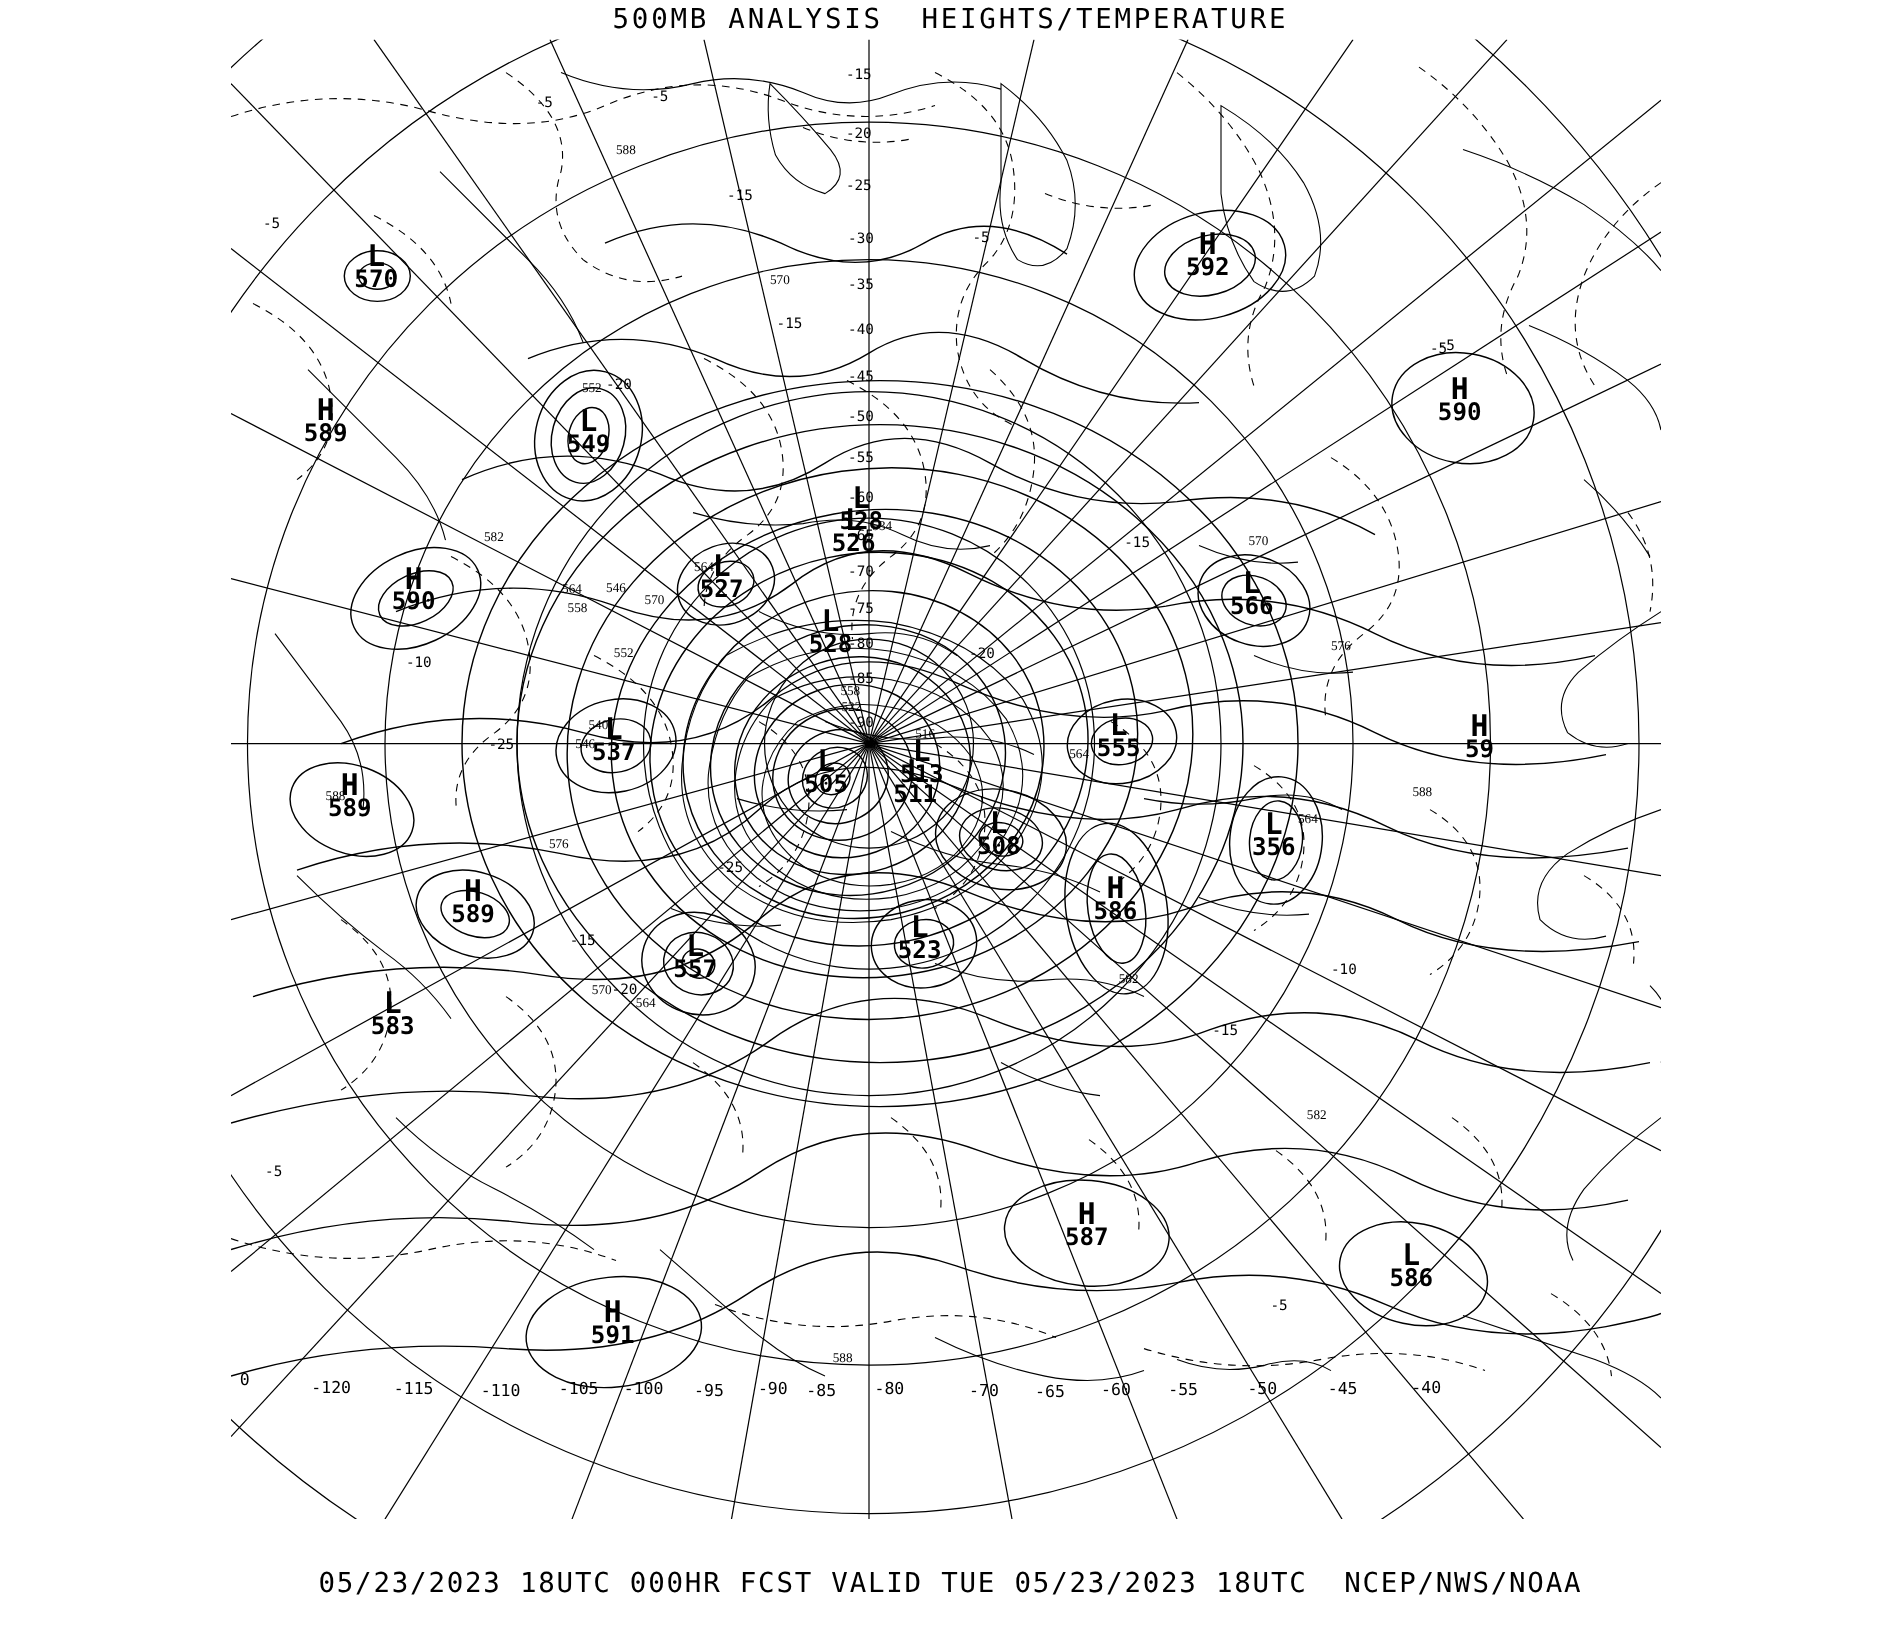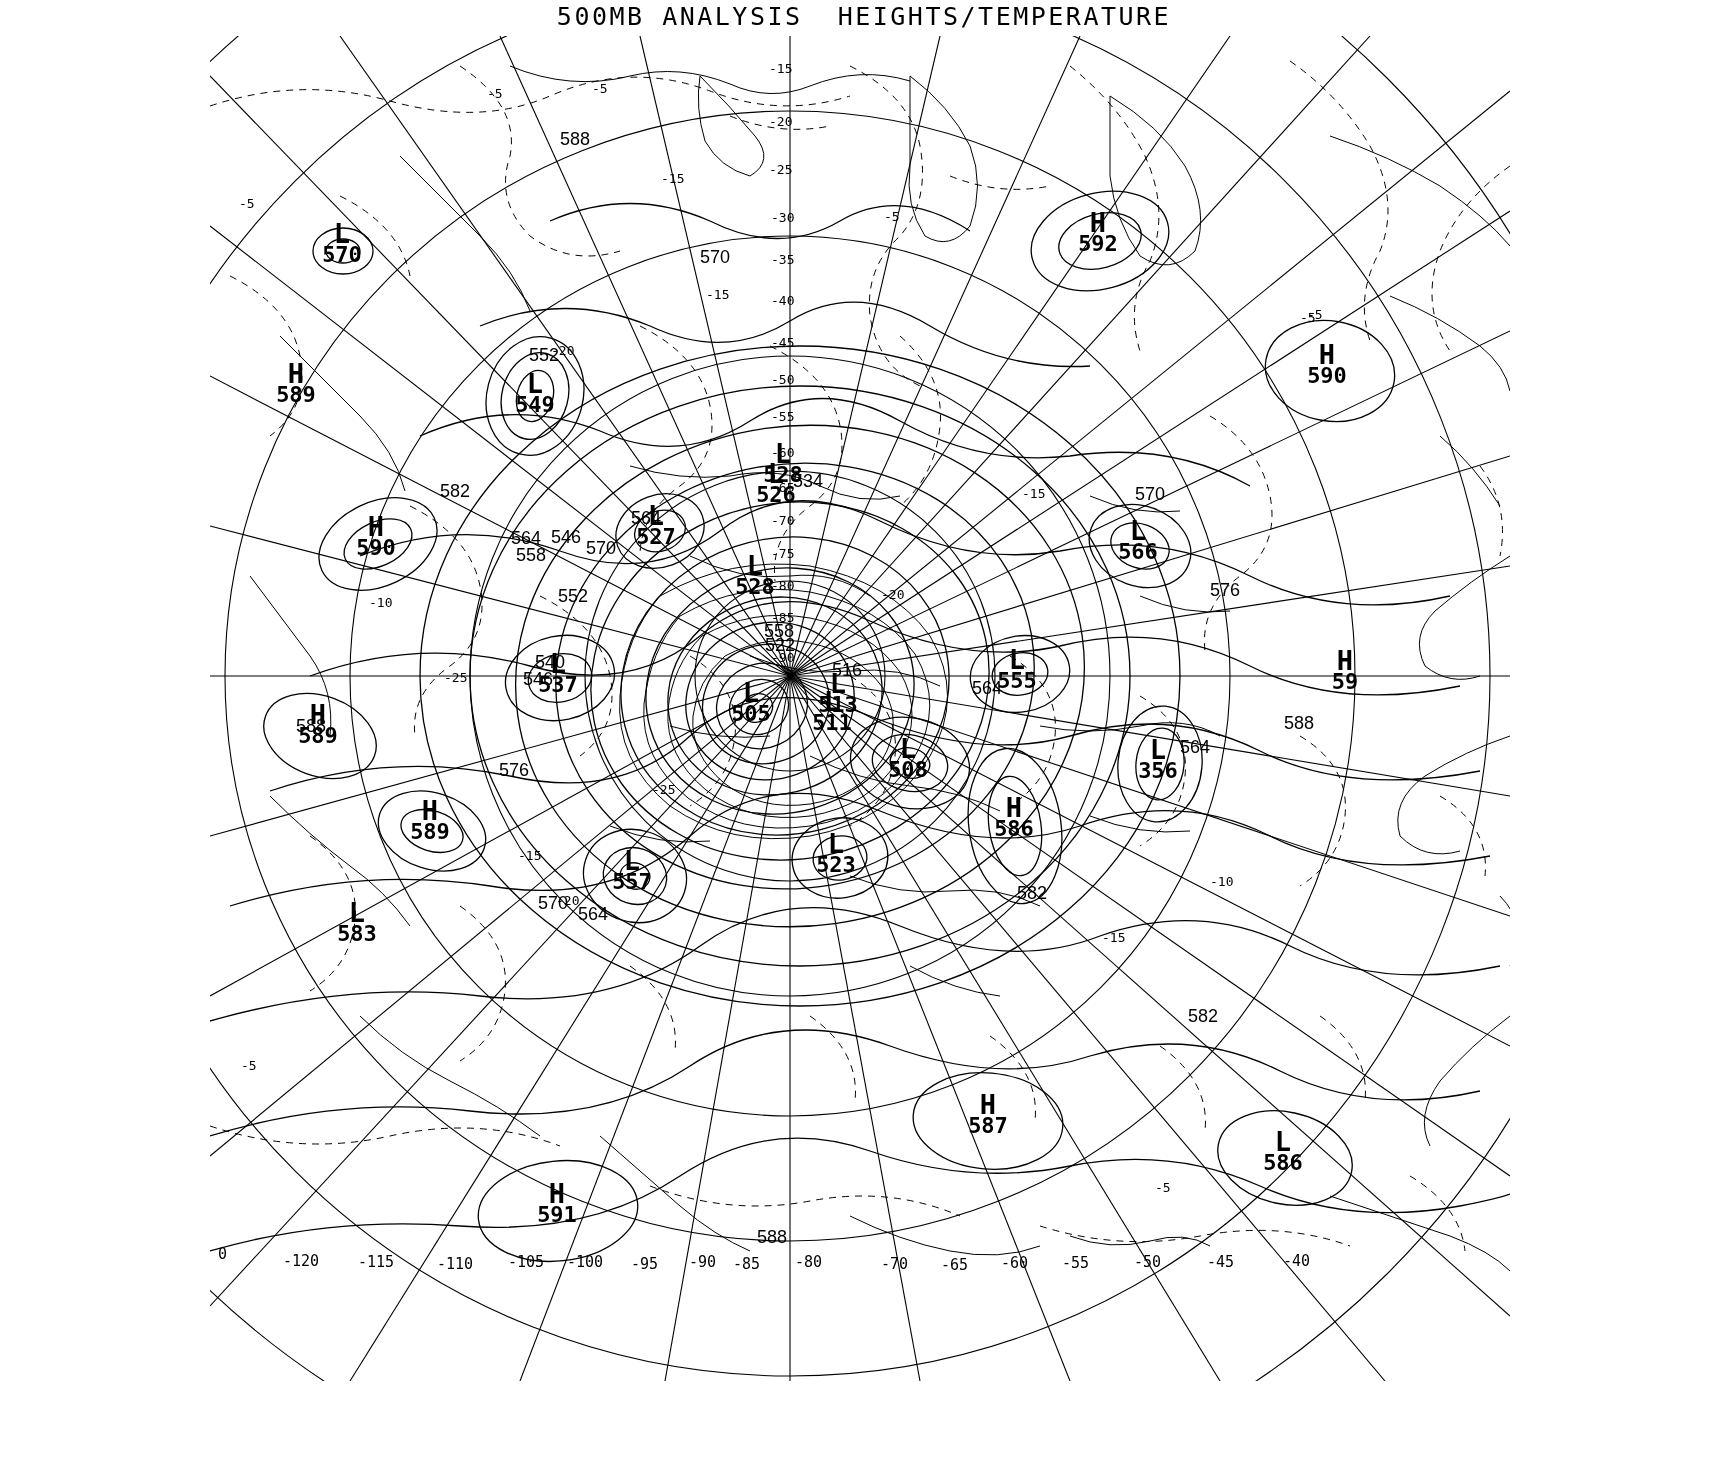--- a/index.html
+++ b/index.html
@@ -57,22 +57,22 @@
     font-weight: bold;
   }
   .feat .val {
     display: block;
     font-size: 22px;
     font-weight: bold;
     margin-top: -3px;
   }
   .clab {
     position: absolute;
-    font-family: Liberation Sans, sans-serif;
-    font-size: 18px;
+    font-family: Liberation Serif, serif;
+    font-size: 12px;
     white-space: pre;
     color: #000;
   }
   .tlab {
     position: absolute;
     font-family: "DejaVu Sans Mono", "Liberation Mono", monospace;
     font-size: 13px;
     white-space: pre;
     color: #000;
   }
@@ -428,14 +428,15 @@
       <div class="feat" style="left: 195px; top: 761px; width: 50px;"><span class="sym">H</span><span class="val">589</span></div>
       <div class="feat" style="left: 779px; top: 758px; width: 50px;"><span class="sym">H</span><span class="val">586</span></div>
       <div class="feat" style="left: 397px; top: 811px; width: 50px;"><span class="sym">L</span><span class="val">557</span></div>
       <div class="feat" style="left: 601px; top: 794px; width: 50px;"><span class="sym">L</span><span class="val">523</span></div>
       <div class="feat" style="left: 122px; top: 863px; width: 50px;"><span class="sym">L</span><span class="val">583</span></div>
       <div class="feat" style="left: 753px; top: 1055px; width: 50px;"><span class="sym">H</span><span class="val">587</span></div>
       <div class="feat" style="left: 1048px; top: 1092px; width: 50px;"><span class="sym">L</span><span class="val">586</span></div>
       <div class="feat" style="left: 322px; top: 1144px; width: 50px;"><span class="sym">H</span><span class="val">591</span></div>
     </div>
 
+  <div id="footer">05/23/2023 18UTC 000HR FCST VALID TUE 05/23/2023 18UTC  NCEP/NWS/NOAA</div>
 
 </div>
 
 </body></html>

